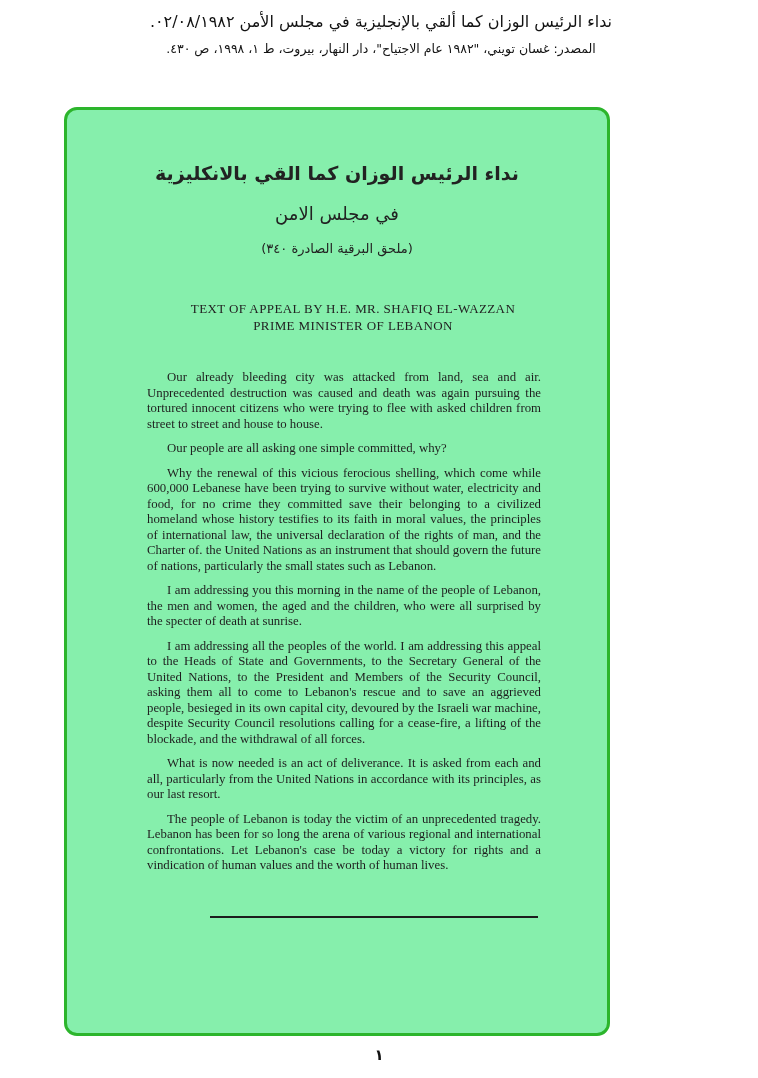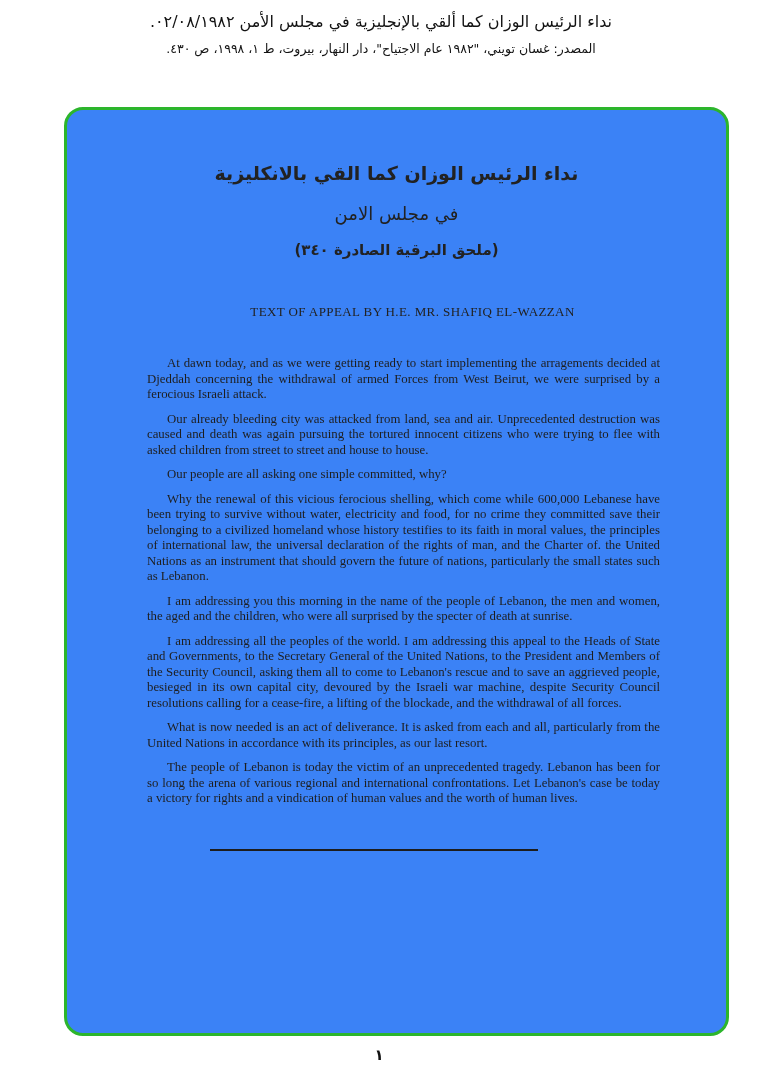--- a/index.html
+++ b/index.html
@@ -25,43 +25,43 @@
     color: #121212;
   }
   .top-line1 { font-size: 16px; margin-bottom: 10px; }
   .top-line2 { font-size: 12.5px; }
 
   
   .frame {
     position: absolute;
     left: 64px;
     top: 107px;
-    width: 665px;
+    width: 546px;
     height: 929px;
     border: 3px solid var(--frame-green, #2cb52c);
-    border-radius: 19px;
-    background: #3b82f6;
+    border-radius: 13px;
+    background: #86efac;
   }
   .scan {
     position: absolute;
     inset: 0;
     padding-top: 52px;
     overflow: hidden;
   }
 
   
   .ar-block {
     text-align: center;
     font-family: "DejaVu Sans", sans-serif;
     color: #222222;
   }
   .ar-line1 { font-size: 19px; font-weight: bold; margin-bottom: 19px; }
   .ar-line2 { font-size: 18px; font-weight: normal; margin-bottom: 17px; }
   .ar-date  { font-size: 15px; font-weight: bold; margin-bottom: 15px; }
-  .ar-annex { font-size: 15px; font-weight: bold; }
+  .ar-annex { font-size: 13px; font-weight: normal; }
 
   
   .en-title {
     text-align: center;
     margin-top: 44px;
     font-size: 13px;
     line-height: 17px;
     letter-spacing: 0.4px;
     color: #222222;
     padding-left: 32px;
@@ -116,24 +116,24 @@
     <div class="scan">
 
       <div class="ar-block">
         <div class="ar-line1" dir="rtl">نداء الرئيس الوزان كما القي بالانكليزية</div>
         <div class="ar-line2" dir="rtl">في مجلس الامن</div>
         <div class="ar-annex" dir="rtl">(ملحق البرقية الصادرة ٣٤٠)</div>
       </div>
 
       <div class="en-title">
         <div>TEXT OF APPEAL BY H.E. MR. SHAFIQ EL-WAZZAN</div>
+        <div>PRIME MINISTER OF LEBANON</div>
       </div>
 
       <div class="body-text">
-        <p>At dawn today, and as we were getting ready to start implementing the arragements decided at Djeddah concerning the withdrawal of armed Forces from West Beirut, we were surprised by a ferocious Israeli attack.</p>
         <p>Our already bleeding city was attacked from land, sea and air. Unprecedented destruction was caused and death was again pursuing the tortured innocent citizens who were trying to flee with asked children from street to street and house to house.</p>
         <p>Our people are all asking one simple committed, why?</p>
         <p>Why the renewal of this vicious ferocious shelling, which come while 600,000 Lebanese have been trying to survive without water, electricity and food, for no crime they committed save their belonging to a civilized homeland whose history testifies to its faith in moral values, the principles of international law, the universal declaration of the rights of man, and the Charter of. the United Nations as an instrument that should govern the future of nations, particularly the small states such as Lebanon.</p>
         <p>I am addressing you this morning in the name of the people of Lebanon, the men and women, the aged and the children, who were all surprised by the specter of death at sunrise.</p>
         <p>I am addressing all the peoples of the world. I am addressing this appeal to the Heads of State and Governments, to the Secretary General of the United Nations, to the President and Members of the Security Council, asking them all to come to Lebanon's rescue and to save an aggrieved people, besieged in its own capital city, devoured by the Israeli war machine, despite Security Council resolutions calling for a cease-fire, a lifting of the blockade, and the withdrawal of all forces.</p>
         <p>What is now needed is an act of deliverance. It is asked from each and all, particularly from the United Nations in accordance with its principles, as our last resort.</p>
         <p>The people of Lebanon is today the victim of an unprecedented tragedy. Lebanon has been for so long the arena of various regional and international confrontations. Let Lebanon's case be today a victory for rights and a vindication of human values and the worth of human lives.</p>
       </div>
 
       <div class="rule"></div>

